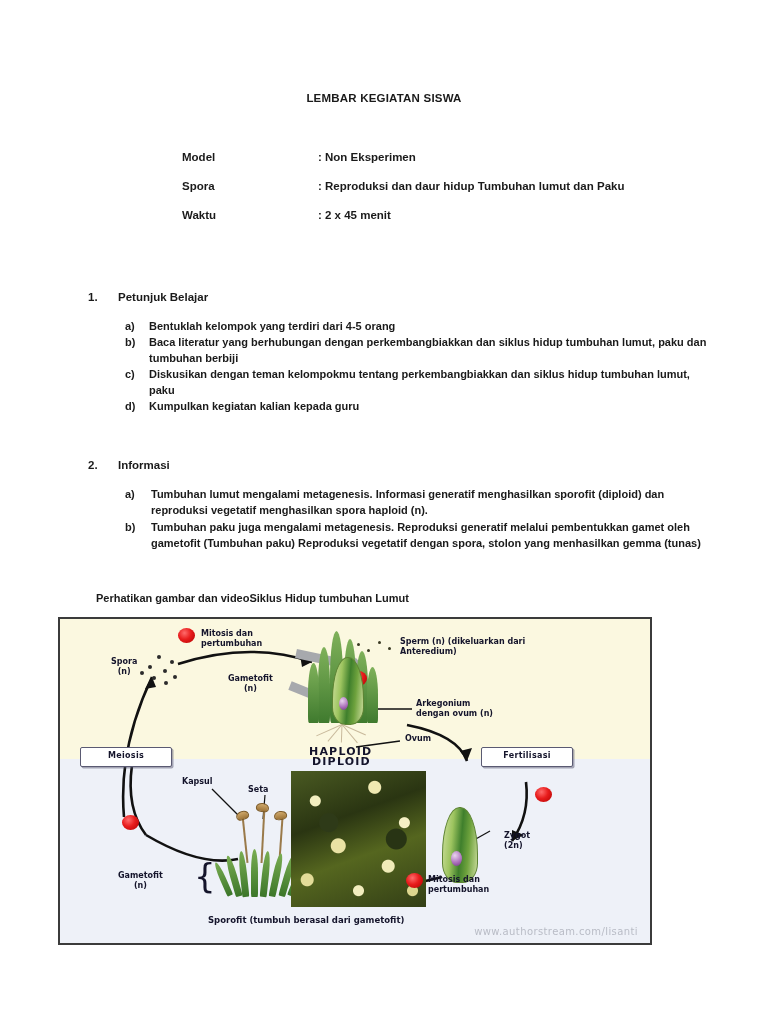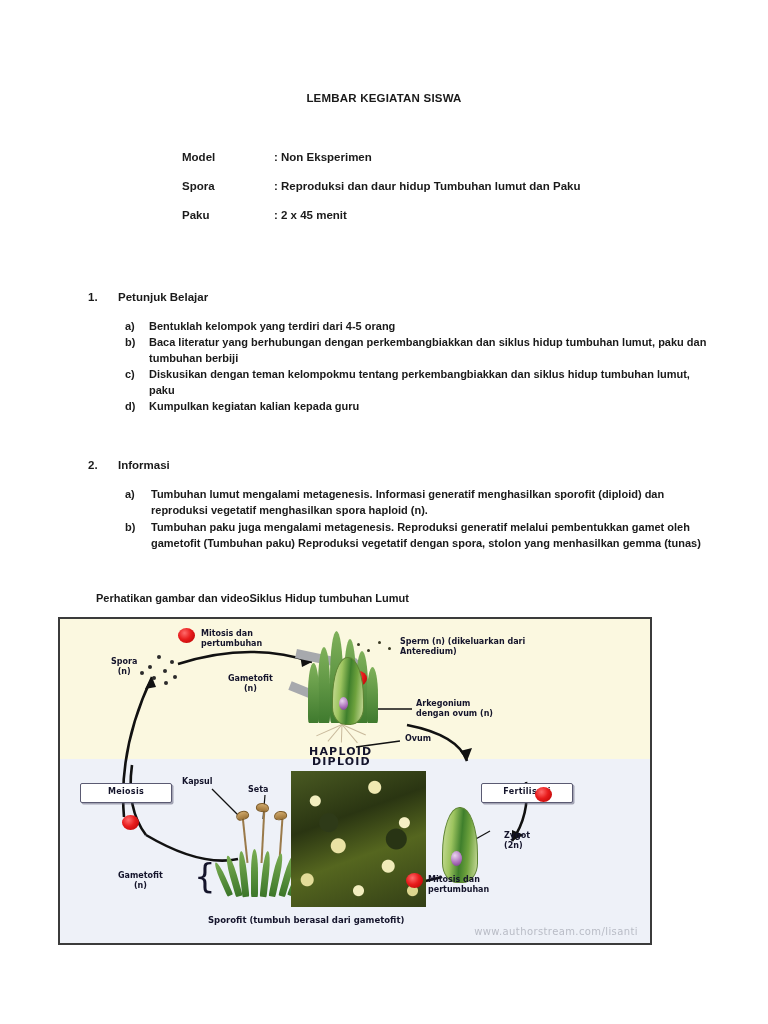--- a/index.html
+++ b/index.html
@@ -39,20 +39,21 @@
     top: 150px;
     left: 182px;
     width: 500px;
   }
   .meta-row {
     display: flex;
     margin-bottom: 15px;
     font-size: 11.5px;
     font-weight: bold;
     line-height: 14px;
+    gap: 44px;
   }
   .meta-label { width: 92px; flex: none; }
   .meta-value { flex: 1; }
   .meta-row.single .meta-label { width: auto; }
 
   
   .section {
     position: absolute;
     left: 88px;
     width: 620px;
@@ -144,21 +145,20 @@
     border: 1.5px solid #5a5a72;
     border-radius: 2px;
     box-shadow: 1.5px 1.5px 0 rgba(90,90,114,0.5);
     font-family: "DejaVu Sans", sans-serif;
     font-size: 8px;
     font-weight: bold;
     color: #14142b;
     text-align: center;
     line-height: 16px;
     letter-spacing: 0.3px;
-    margin-top: 36px;
   }
   .red-dot {
     position: absolute;
     width: 17px;
     height: 15px;
     border-radius: 50%;
     background: radial-gradient(circle at 38% 33%, #ff6b6b 0%, #e81c1c 45%, #b00000 100%);
   }
   .watermark {
     position: absolute;
@@ -291,21 +291,21 @@
   <div class="meta-block">
     <div class="meta-row">
       <div class="meta-label">Model</div>
       <div class="meta-value">: Non Eksperimen</div>
     </div>
     <div class="meta-row">
       <div class="meta-label">Spora</div>
       <div class="meta-value">: Reproduksi dan daur hidup Tumbuhan lumut dan Paku</div>
     </div>
     <div class="meta-row">
-      <div class="meta-label">Paku</div>
+      <div class="meta-label">Waktu</div>
       <div class="meta-value">: 2 x 45 menit</div>
     </div>
   </div>
 
   <div class="section" style="top:290px;">
     <div class="section-head">
       <div class="section-num">1.</div>
       <div class="section-title">Petunjuk Belajar</div>
     </div>
     <div class="list">

